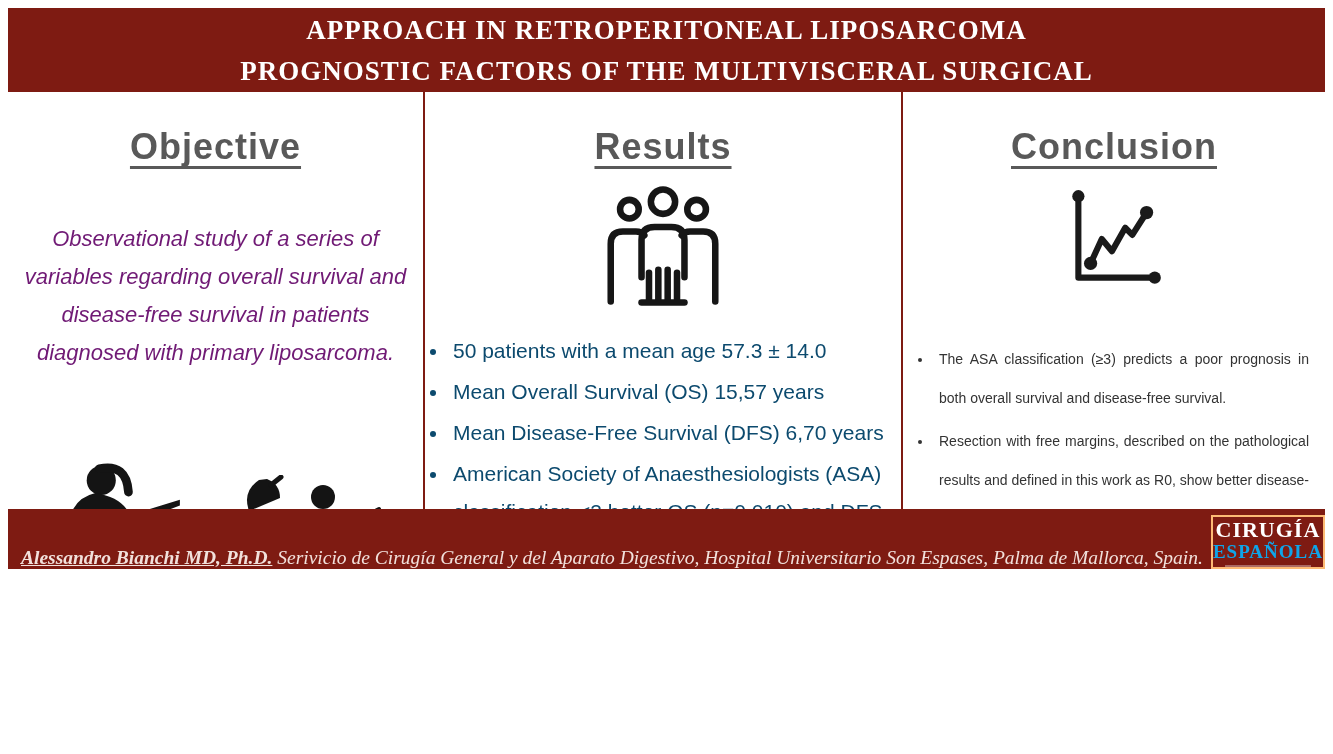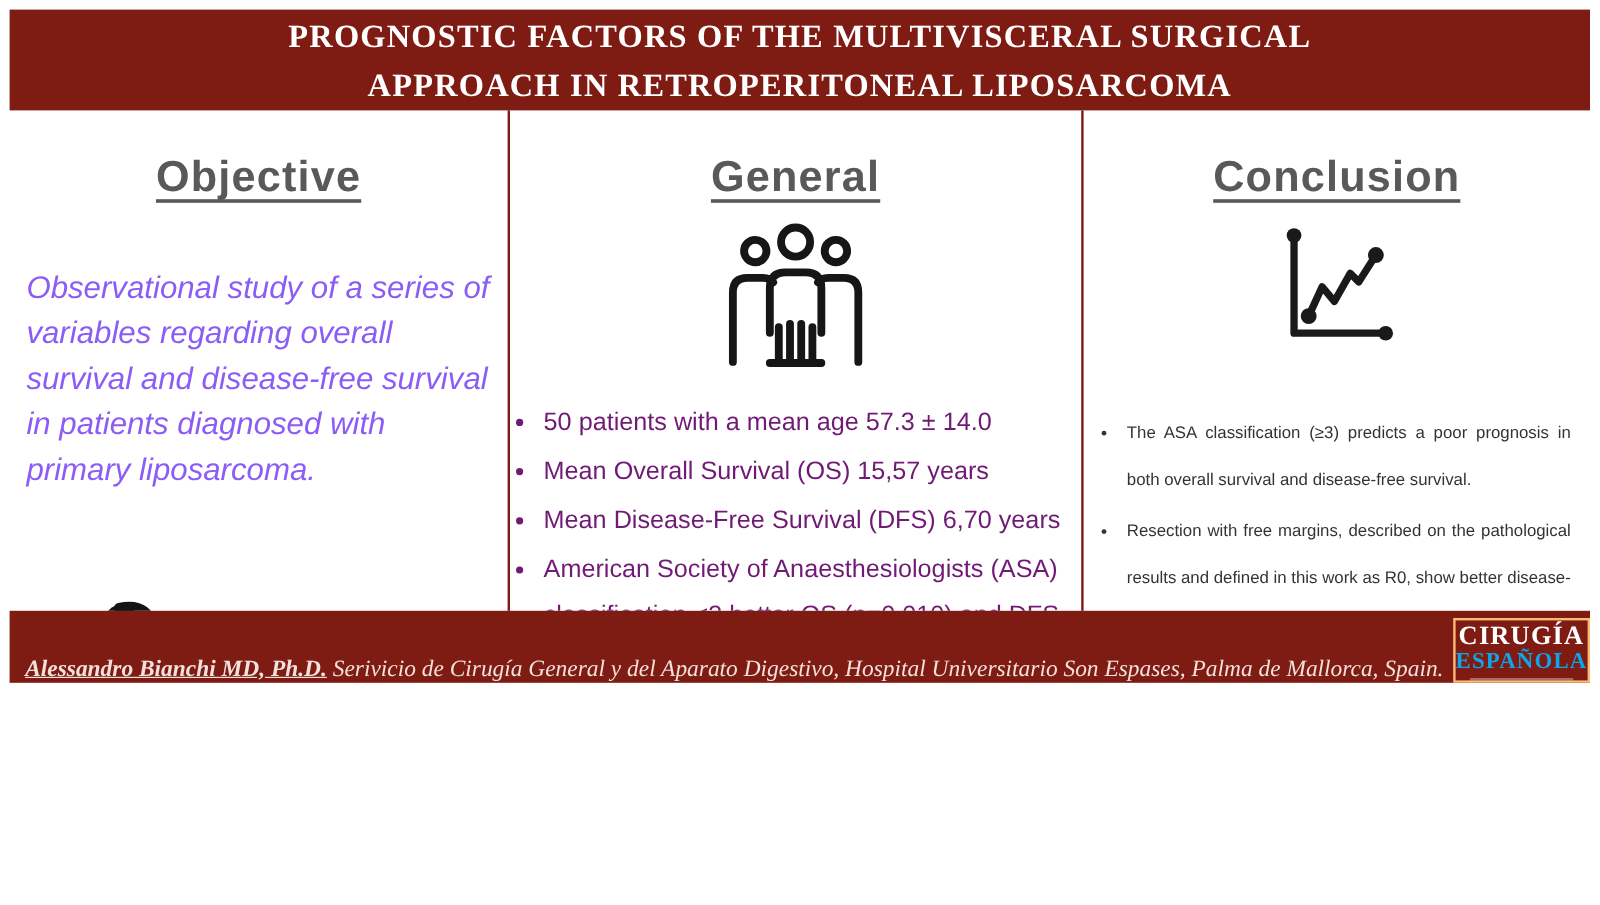--- a/index.html
+++ b/index.html
@@ -26,30 +26,30 @@
   .col-2 { width:478px; border-right:2px solid #7e1b12; }
   .col-3 { flex:1; }
   .col-heading-wrap { text-align:center; margin-top:34px; }
   .col-heading {
     display:inline-block; font-size:36px; font-weight:700; color:#595959;
     letter-spacing:1px;
     text-decoration:underline; text-decoration-thickness:3px; text-underline-offset:7px;
   }
   
   .obj-par {
-    margin:52px 14px 0 14px; font-size:26px; font-style:italic;
-    color:#8b5cf6; line-height:38px;
+    margin:52px 14px 0 14px; font-size:22px; font-style:italic;
+    color:#701a75; text-align:center; line-height:38px;
   }
   .obj-icons {
     margin-top:88px; display:flex; justify-content:center; align-items:flex-end; gap:52px;
   }
   
   .res-icon-wrap { text-align:center; margin-top:16px; }
   .res-list {
-    margin:18px 12px 0 24px; font-size:21px; color:#701a75; line-height:38px;
+    margin:18px 12px 0 24px; font-size:21px; color:#0c4a6e; line-height:38px;
     list-style:disc outside;
   }
   .res-list li { margin-bottom:3px; padding-left:4px; }
   
   .con-icon-wrap { text-align:center; margin-top:16px; }
   .con-list {
     margin:40px 16px 15px 30px; font-size:14px; color:#333333; line-height:39px;
     list-style:disc outside; text-align:justify;
   }
   .con-list li { margin-bottom:4px; padding-left:6px; }
@@ -80,22 +80,22 @@
     width:86px; height:4px; margin-top:2px; background:rgba(255,255,255,0.35);
   }
   svg { display:block; }
 </style>
 </head>
 <body>
 
 <div class="poster">
 
   <div class="title-bar">
+    <div class="title-line">APPROACH IN RETROPERITONEAL LIPOSARCOMA</div>
     <div class="title-line">PROGNOSTIC FACTORS OF THE MULTIVISCERAL SURGICAL</div>
-    <div class="title-line">APPROACH IN RETROPERITONEAL LIPOSARCOMA</div>
   </div>
 
   <div class="main">
 
     <div class="col col-1">
       <div class="col-heading-wrap">
         <span class="col-heading">Objective</span>
       </div>
       <p class="obj-par">Observational study of a series of variables regarding overall survival and disease-free survival in patients diagnosed with primary liposarcoma.</p>
       <div class="obj-icons">
@@ -126,21 +126,21 @@
             <path d="M52,96 h62 l-6,40 h-50 z" fill="#141414"></path>
             <rect x="78" y="102" width="9" height="27" fill="#ffffff"></rect>
             <rect x="69" y="111" width="27" height="9" fill="#ffffff"></rect>
           </svg>
         </span>
       </div>
     </div>
 
     <div class="col col-2">
       <div class="col-heading-wrap">
-        <span class="col-heading">General</span>
+        <span class="col-heading">Results</span>
       </div>
       <div class="res-icon-wrap">
         
         <span style="display:inline-block;">
           <svg width="122" height="126" viewBox="0 0 130 135" fill="none" stroke="#161616" stroke-width="7" stroke-linecap="round" stroke-linejoin="round">
             <circle cx="29" cy="27" r="10"></circle>
             <circle cx="101" cy="27" r="10"></circle>
             <circle cx="65" cy="19" r="13"></circle>
             <path d="M9,126 V64 q0,-13 13,-13 h14 q6,0 9,4"></path>
             <path d="M121,126 V64 q0,-13 -13,-13 h-14 q-6,0 -9,4"></path>

